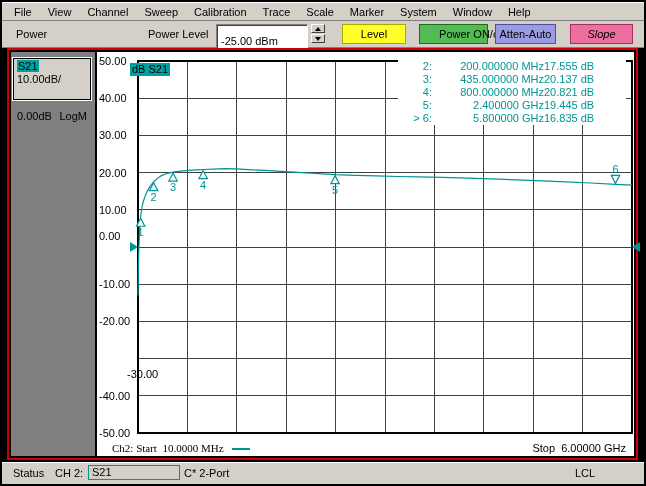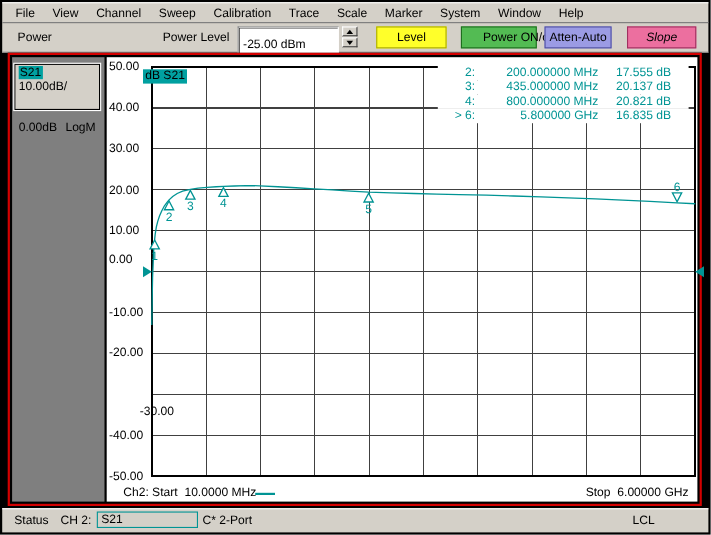--- a/index.html
+++ b/index.html
@@ -62,22 +62,22 @@
     position:absolute;left:2px;width:36px;font-size:11px;line-height:12px;
     white-space:nowrap;color:#000;
   }
   #marker-readout{position:absolute;top:8px;right:8px;}
   .mr-row{
     height:13px;line-height:13px;font-size:11px;color:#009494;background:#fff;
     text-align:right;white-space:pre;
   }
   .mr-num{display:inline-block;width:34px;text-align:right;}
   .mr-freq{display:inline-block;width:112px;text-align:right;}
-  .mr-val{display:inline-block;width:82px;text-align:center;}
-  #start-label{position:absolute;left:15px;top:390px;font-size:11px;white-space:pre;}
+  .mr-val{display:inline-block;width:82px;text-align:left;}
+  #start-label{position:absolute;left:15px;top:390px;font-size:11px;white-space:pre;font-family:Liberation Serif, serif;}
   #stop-label{position:absolute;right:8px;top:390px;font-size:11px;white-space:pre;}
   #trace-legend-dash{position:absolute;left:135px;top:396px;width:18px;height:2px;background:#009494;}
   #status-bar{
     position:absolute;left:2px;top:462px;right:2px;height:21px;background:#d4d0c8;
     border-top:1px solid #fff;
   }
   .sb-label{position:absolute;top:4px;font-size:11px;white-space:nowrap;}
   #meas-box{
     position:absolute;left:86px;top:2px;width:92px;height:15px;box-sizing:border-box;
     border:1px solid #009494;font-size:11px;line-height:13px;padding-left:3px;
@@ -190,20 +190,21 @@
           <div class="y-tick" style="top: 226.2px;">-10.00</div>
           <div class="y-tick" style="top: 263.4px;">-20.00</div>
           <div class="y-tick" style="top: 316px; margin-left: 28px;">-30.00</div>
           <div class="y-tick" style="top: 337.8px;">-40.00</div>
           <div class="y-tick" style="top: 375px;">-50.00</div>
         </div>
       <div id="marker-readout">
           <div class="mr-row"><span class="mr-num">2:</span><span class="mr-freq">200.000000 MHz</span><span class="mr-val">17.555 dB</span></div>
           <div class="mr-row"><span class="mr-num">3:</span><span class="mr-freq">435.000000 MHz</span><span class="mr-val">20.137 dB</span></div>
           <div class="mr-row"><span class="mr-num">4:</span><span class="mr-freq">800.000000 MHz</span><span class="mr-val">20.821 dB</span></div>
+          <div class="mr-row"><span class="mr-num">5:</span><span class="mr-freq">2.400000 GHz</span><span class="mr-val">19.445 dB</span></div>
           <div class="mr-row"><span class="mr-num">&gt; 6:</span><span class="mr-freq">5.800000 GHz</span><span class="mr-val">16.835 dB</span></div>
         </div>
       <div id="start-label">Ch2: Start  10.0000 MHz</div>
       <div id="trace-legend-dash"></div>
       <div id="stop-label">Stop  6.00000 GHz</div>
     </div>
   </div>
 
   <div id="status-bar">
     <span class="sb-label" style="left:11px">Status</span>

